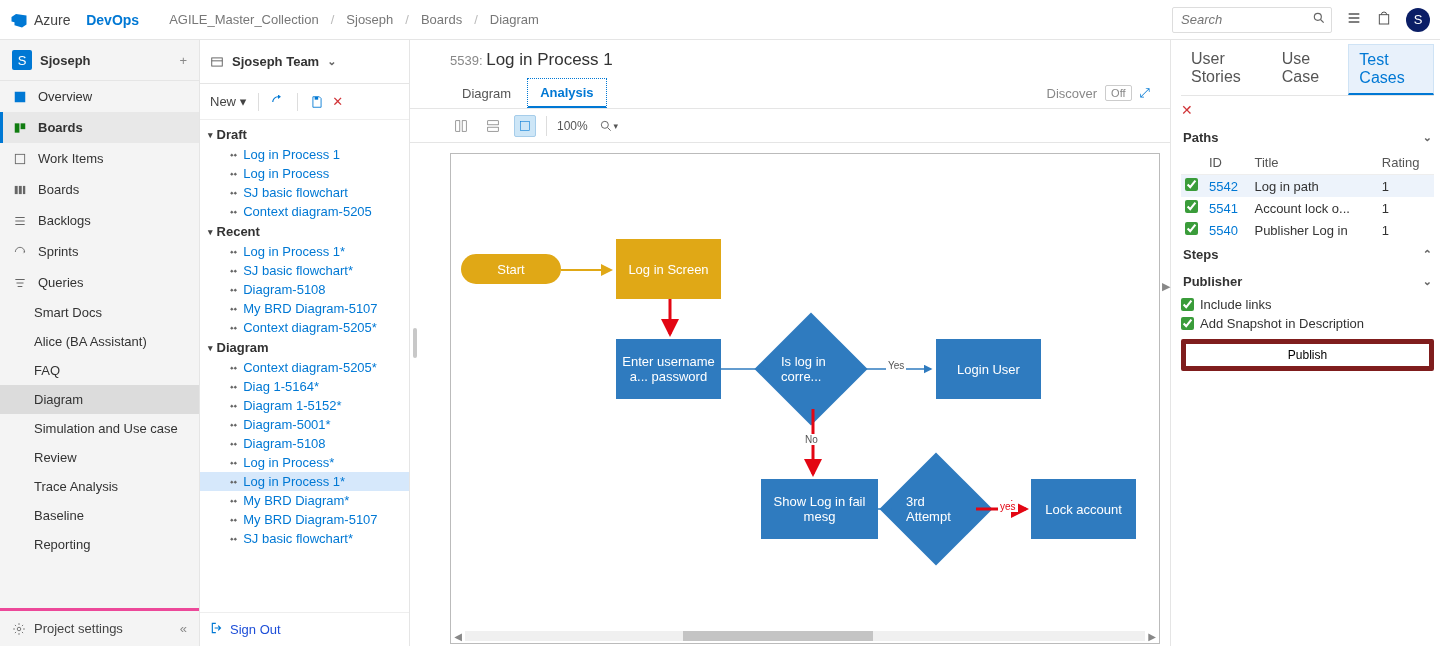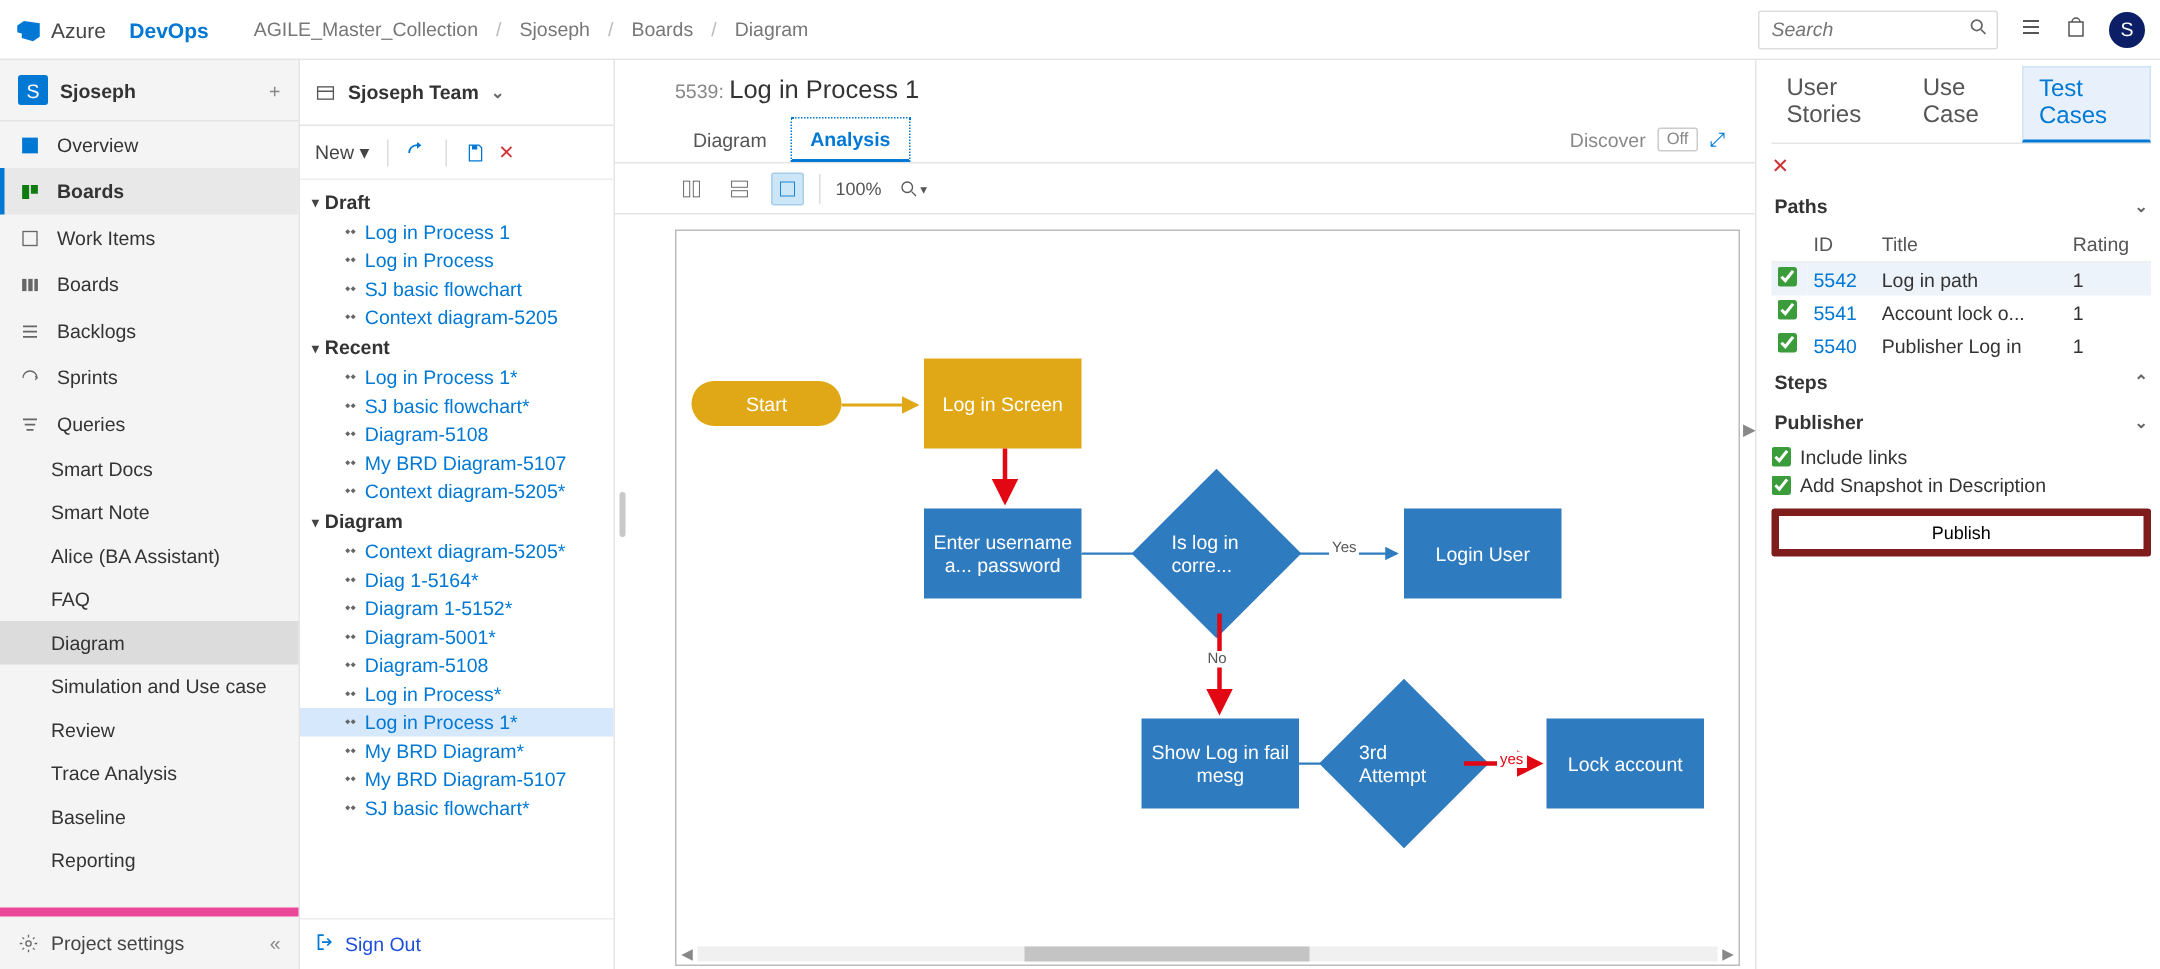--- a/index.html
+++ b/index.html
@@ -29,21 +29,21 @@
   .proj-row { display: flex; align-items: center; padding: 10px 12px; gap: 8px; border-bottom: 1px solid #e5e5e5; }
   .proj-ico { width: 20px; height: 20px; background: #0078d4; color: #fff; display: flex; align-items: center; justify-content: center; border-radius: 2px; font-size: 11px; }
   .proj-name { font-weight: 600; flex:1; }
   .nav-item { display: flex; align-items: center; gap: 10px; padding: 8px 12px; cursor: pointer; color: #333; }
   .nav-item.top { font-weight: 400; }
   .nav-item .ic { width: 16px; display: flex; justify-content: center; color: #666; }
   .nav-item.sel-group { font-weight: 600; background: #e8e8e8; border-left: 3px solid #0078d4; padding-left:9px; }
   .nav-sub { display: flex; align-items: center; padding: 7px 12px 7px 34px; cursor: pointer; color: #333; font-size: 13px; }
   .nav-sub.sel { background: #dcdcdc; font-weight:400; }
   .nav-fill { flex:1; }
-  .nav-foot { padding: 10px 12px; display:flex; align-items:flex-start; justify-content:space-between; color:#444; border-top:6px solid #ec4899;}
+  .nav-foot { padding: 10px 12px; display:flex; align-items:flex-start; justify-content:space-between; color:#444; border-top:3px solid #ec4899;}
   .nav-foot .ic { color:#666; margin-right:8px;}
 
   
   .treewrap { width: 210px; border-right: 1px solid #e5e5e5; display:flex; flex-direction:column; }
   .team-hdr { height: 44px; border-bottom:1px solid #e5e5e5; display:flex; align-items:center; gap:8px; padding: 0 10px; font-size:16px; font-weight:600; color:#333;}
   .team-hdr .ic { color:#555; }
   .tree-tool { height: 36px; display:flex; align-items:center; gap:8px; padding:0 10px; border-bottom:1px solid #eee;}
   .tree-tool .newbtn { color:#444; cursor:pointer; }
   .tree-tool .divider { width:1px; height:18px; background:#ddd; margin:0 4px;}
   .tree-tool .ic { color:#0078d4; cursor:pointer; }
@@ -225,21 +225,20 @@
       </div>
     <div class="nav-item">
         <span class="ic">
           <svg viewBox="0 0 24 24">
             <path d="M4 6h16M6 12h12M8 18h8" stroke="#666" stroke-width="2"></path>
           </svg>
         </span>
         <span>Queries</span>
       </div>
     <div class="nav-sub">Smart Docs</div>
-    <div class="nav-sub">Smart Note</div>
     <div class="nav-sub">Alice (BA Assistant)</div>
     <div class="nav-sub">FAQ</div>
     <div class="nav-sub sel">Diagram</div>
     <div class="nav-sub">Simulation and Use case</div>
     <div class="nav-sub">Review</div>
     <div class="nav-sub">Trace Analysis</div>
     <div class="nav-sub">Baseline</div>
     <div class="nav-sub">Reporting</div>
     <div class="nav-fill"></div>
     <div class="nav-foot">
@@ -452,21 +451,21 @@
           <div class="rot"></div>
             <div class="lbl" style="color:#fff;">
               <span>Is log in corre...</span>
             </div>
         </div>
 
         <div class="node rect" style="left:485px; top:185px; width:105px; height:60px;">
             <span>Login User</span>
           </div>
 
-        <div class="node rect" style="left:310px; top:325px; width:105px; height:60px;">
+        <div class="node rect" style="left:310px; top:325px; width:117px; height:60px;">
             <span>Show Log in fail mesg</span>
           </div>
 
         <div class="diamond" style="position:absolute; left:445px; top:315px;">
           <div class="rot"></div>
             <div class="lbl" style="color:#fff;">
               <span>3rd Attempt</span>
             </div>
         </div>
 

